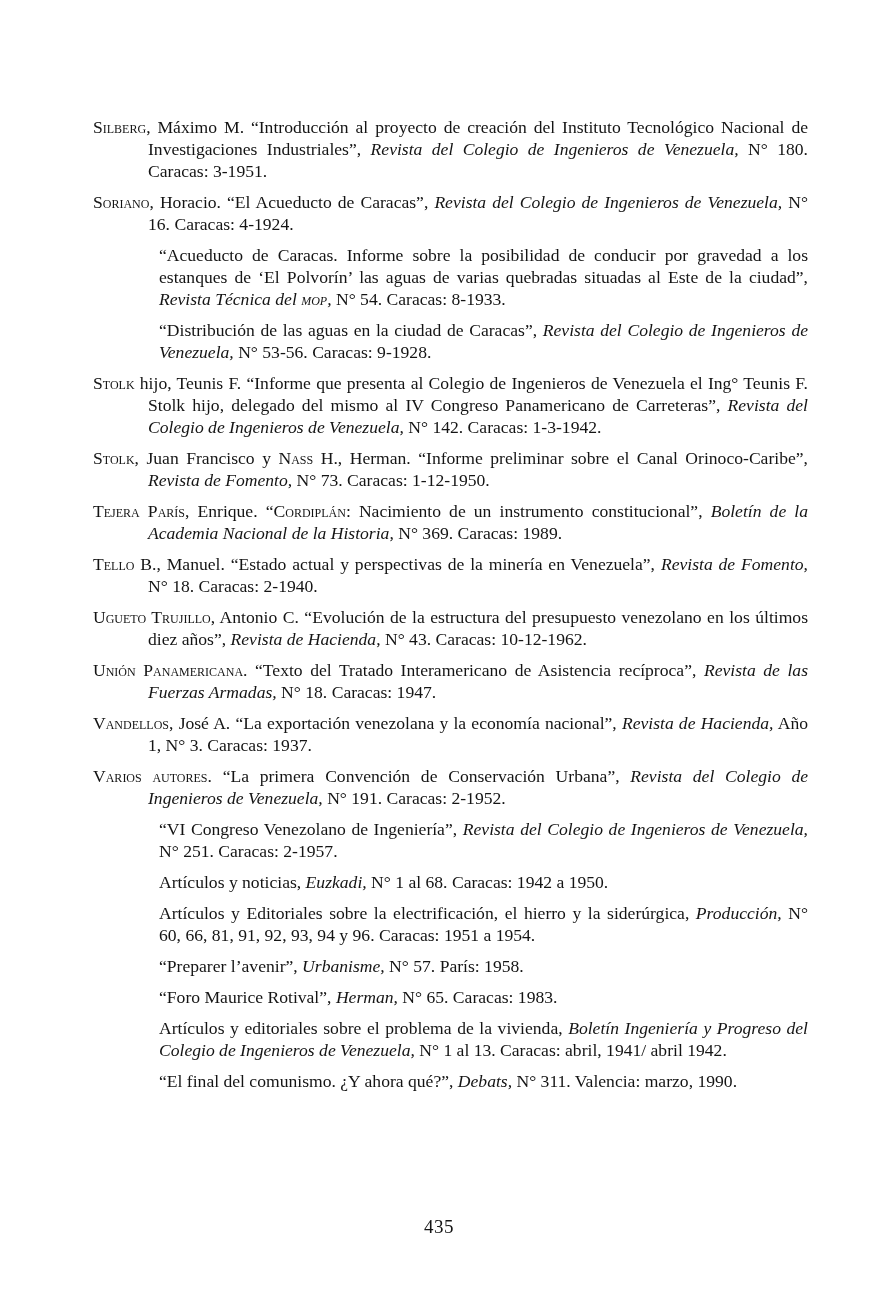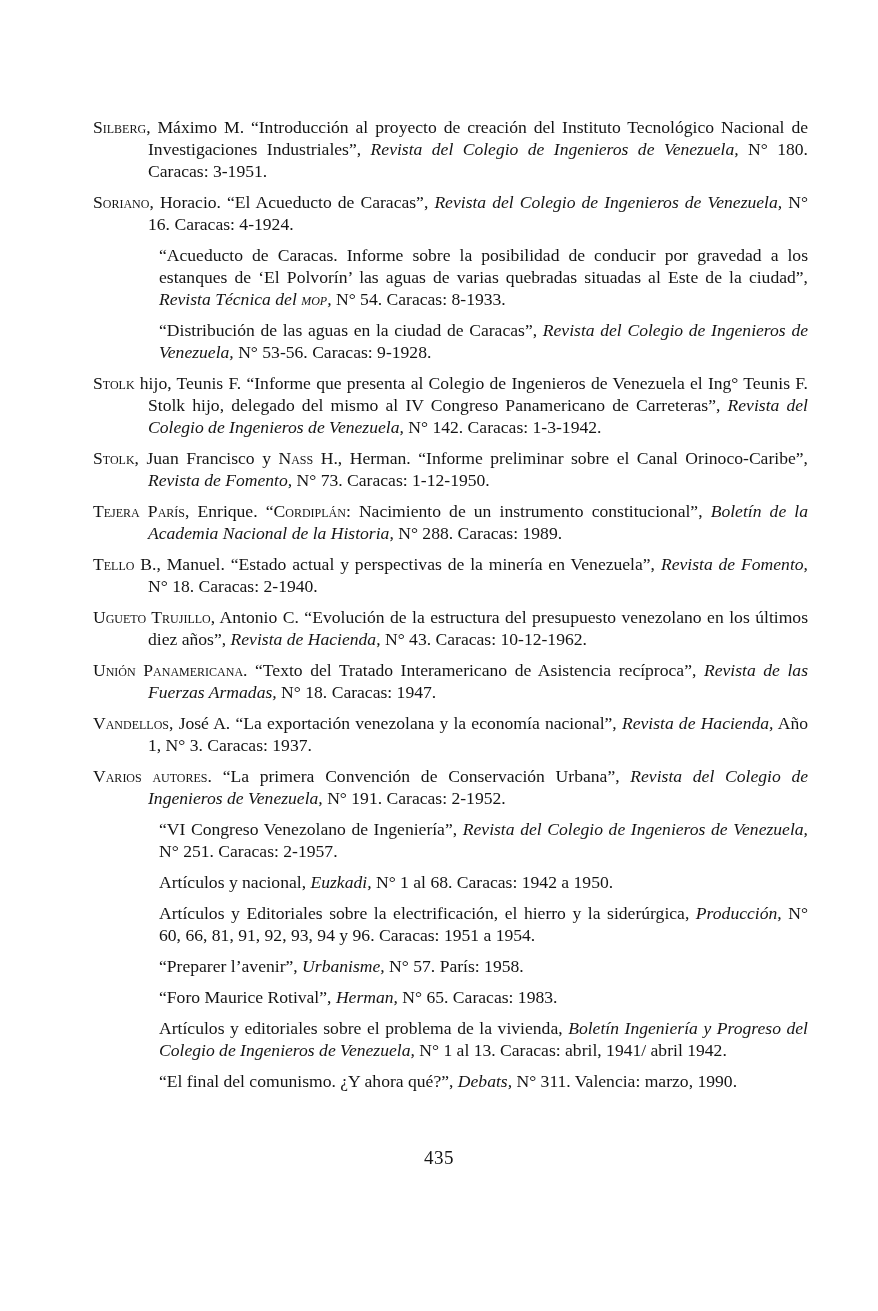--- a/index.html
+++ b/index.html
@@ -34,47 +34,47 @@
     text-indent: -55px;
   }
   
   .entry.sub {
     margin-left: 66px;
   }
   .it { font-style: italic; }
   .sc { font-variant: small-caps; }
   .page-number {
     position: absolute;
-    top: 1147px;
+    top: 1216px;
     left: 0;
     width: 100%;
     text-align: center;
     font-size: 19px;
     letter-spacing: 0.5px;
   }
 </style>
 </head>
 <body>
 
 <div class="page">
   <div class="content">
       <p class="entry hang"><span class="sc">Silberg</span><span>, Máximo M. “Introducción al proyecto de creación del Instituto Tecnológico Nacional de Investigaciones Industriales”, </span><span class="it">Revista del Colegio de Ingenieros de Venezuela,</span><span> N° 180. Caracas: 3-1951.</span></p>
       <p class="entry hang"><span class="sc">Soriano</span><span>, Horacio. “El Acueducto de Caracas”, </span><span class="it">Revista del Colegio de Ingenieros de Venezuela,</span><span> N° 16. Caracas: 4-1924.</span></p>
       <p class="entry sub"><span>“Acueducto de Caracas. Informe sobre la posibilidad de conducir por gravedad a los estanques de ‘El Polvorín’ las aguas de varias quebradas situadas al Este de la ciudad”, </span><span class="it">Revista Técnica del </span><span class="sc it">mop</span><span class="it">,</span><span> N° 54. Caracas: 8-1933.</span></p>
       <p class="entry sub"><span>“Distribución de las aguas en la ciudad de Caracas”, </span><span class="it">Revista del Colegio de Ingenieros de Venezuela,</span><span> N° 53-56. Caracas: 9-1928.</span></p>
       <p class="entry hang"><span class="sc">Stolk</span><span> hijo, Teunis F. “Informe que presenta al Colegio de Ingenieros de Venezuela el Ing° Teunis F. Stolk hijo, delegado del mismo al IV Congreso Panamericano de Carreteras”, </span><span class="it">Revista del Colegio de Ingenieros de Venezuela,</span><span> N° 142. Caracas: 1-3-1942.</span></p>
       <p class="entry hang"><span class="sc">Stolk</span><span>, Juan Francisco y </span><span class="sc">Nass</span><span> H., Herman. “Informe preliminar sobre el Canal Orinoco-Caribe”, </span><span class="it">Revista de Fomento,</span><span> N° 73. Caracas: 1-12-1950.</span></p>
-      <p class="entry hang"><span class="sc">Tejera París</span><span>, Enrique. “</span><span class="sc">Cordiplán</span><span>: Nacimiento de un instrumento constitucional”, </span><span class="it">Boletín de la Academia Nacional de la Historia,</span><span> N° 288. Caracas: 1989.</span></p>
+      <p class="entry hang"><span class="sc">Tejera París</span><span>, Enrique. “</span><span class="sc">Cordiplán</span><span>: Nacimiento de un instrumento constitucional”, </span><span class="it">Boletín de la Academia Nacional de la Historia,</span><span> N° 369. Caracas: 1989.</span></p>
       <p class="entry hang"><span class="sc">Tello</span><span> B., Manuel. “Estado actual y perspectivas de la minería en Venezuela”, </span><span class="it">Revista de Fomento,</span><span> N° 18. Caracas: 2-1940.</span></p>
       <p class="entry hang"><span class="sc">Ugueto Trujillo</span><span>, Antonio C. “Evolución de la estructura del presupuesto venezolano en los últimos diez años”, </span><span class="it">Revista de Hacienda</span><span>, N° 43. Caracas: 10-12-1962.</span></p>
       <p class="entry hang"><span class="sc">Unión Panamericana</span><span>. “Texto del Tratado Interamericano de Asistencia recíproca”, </span><span class="it">Revista de las Fuerzas Armadas,</span><span> N° 18. Caracas: 1947.</span></p>
       <p class="entry hang"><span class="sc">Vandellos</span><span>, José A. “La exportación venezolana y la economía nacional”, </span><span class="it">Revista de Hacienda,</span><span> Año 1, N° 3. Caracas: 1937.</span></p>
       <p class="entry hang"><span class="sc">Varios autores</span><span>. “La primera Convención de Conservación Urbana”, </span><span class="it">Revista del Colegio de Ingenieros de Venezuela,</span><span> N° 191. Caracas: 2-1952.</span></p>
       <p class="entry sub"><span>“VI Congreso Venezolano de Ingeniería”, </span><span class="it">Revista del Colegio de Ingenieros de Venezuela,</span><span> N° 251. Caracas: 2-1957.</span></p>
-      <p class="entry sub"><span>Artículos y nacional, </span><span class="it">Euzkadi,</span><span> N° 1 al 68. Caracas: 1942 a 1950.</span></p>
+      <p class="entry sub"><span>Artículos y noticias, </span><span class="it">Euzkadi,</span><span> N° 1 al 68. Caracas: 1942 a 1950.</span></p>
       <p class="entry sub"><span>Artículos y Editoriales sobre la electrificación, el hierro y la siderúrgica, </span><span class="it">Producción,</span><span> N° 60, 66, 81, 91, 92, 93, 94 y 96. Caracas: 1951 a 1954.</span></p>
       <p class="entry sub"><span>“Preparer l’avenir”, </span><span class="it">Urbanisme,</span><span> N° 57. París: 1958.</span></p>
       <p class="entry sub"><span>“Foro Maurice Rotival”, </span><span class="it">Herman,</span><span> N° 65. Caracas: 1983.</span></p>
       <p class="entry sub"><span>Artículos y editoriales sobre el problema de la vivienda, </span><span class="it">Boletín Ingeniería y Progreso del Colegio de Ingenieros de Venezuela,</span><span> N° 1 al 13. Caracas: abril, 1941/ abril 1942.</span></p>
       <p class="entry sub"><span>“El final del comunismo. ¿Y ahora qué?”, </span><span class="it">Debats,</span><span> N° 311. Valencia: marzo, 1990.</span></p>
     </div>
   <div class="page-number">435</div>
 </div>
 
 </body></html>

